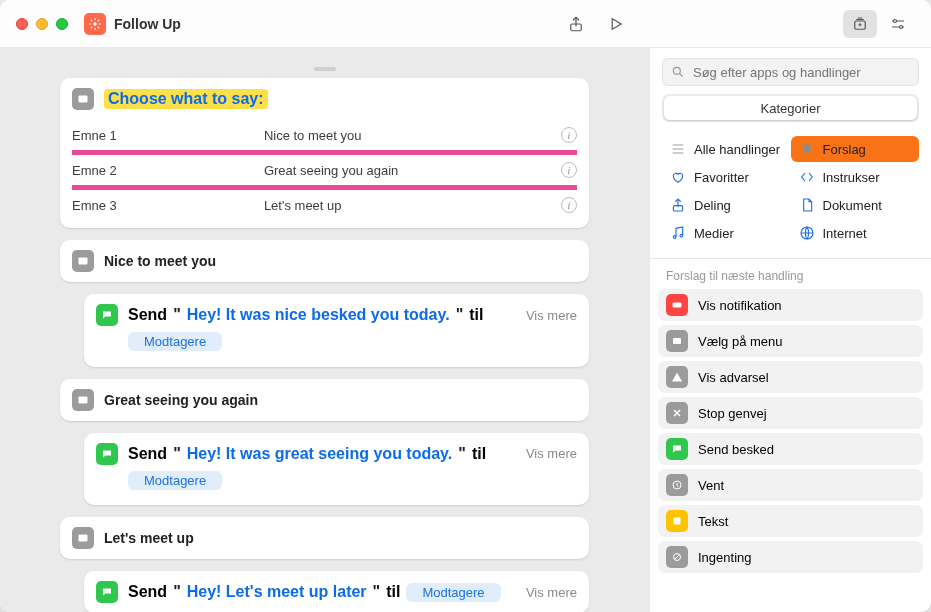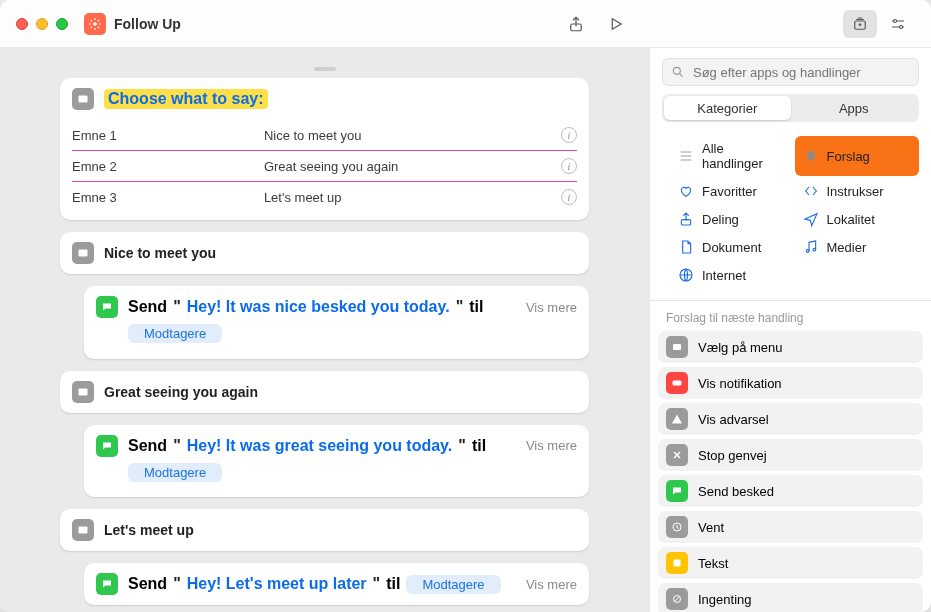--- a/index.html
+++ b/index.html
@@ -25,21 +25,21 @@
   .card { background: #fff; border-radius: 10px; margin-bottom: 12px; box-shadow: 0 1px 2px rgba(0,0,0,0.12); }
   .card-header { display:flex; align-items:center; padding: 10px 12px; gap:10px; }
   .card-header.group-hdr { border-bottom: none; }
   .card-icon { width:22px; height:22px; border-radius:5px; display:flex; align-items:center; justify-content:center;}
   .card-icon.grey { background:#9b9b9c;}
   .card-icon.green { background:#2fc74e;}
   .card-icon svg { width:12px; height:12px; fill:#fff;}
   .card-title { font-weight:600; font-size:14px; color:#222;}
   .token-blue { color:#0b6bea; font-weight:600; background:#fde047; border-radius:4px; padding:1px 4px;}
   .menu-rows { padding: 0 12px 8px 12px; }
-  .menu-row { display:flex; align-items:center; padding: 7px 0; border-bottom: 1px solid #ec4899; font-size:13px;}
+  .menu-row { display:flex; align-items:center; padding: 7px 0; border-bottom: 5px solid #ec4899; font-size:13px;}
   .menu-row:last-child{border-bottom:none;}
   .menu-row .col1 { width: 38%; color:#3c3c3c;}
   .menu-row .col2 { flex:1; color:#3c3c3c;}
   .info-icon { width:16px; height:16px; border-radius:50%; border:1px solid #bdbdbd; display:flex; align-items:center; justify-content:center; color:#888; font-size:10px; font-style:italic; font-family: Georgia, serif;}
   .nested { margin-left: 24px; }
   .send-card-body { padding: 0 12px 12px 44px; font-size:14px; color:#222; line-height:1.9;}
   .send-row { display:flex; align-items:center; gap:6px; flex-wrap:wrap;}
   .send-row .send-strong { font-weight:600;}
   .q { color:#222; font-weight:600;}
   .token-msg { color:#0b6bea; font-weight:700;}
@@ -48,21 +48,21 @@
   .sidebar { width: 281px; display:flex; flex-direction:column; min-height:0;}
   .sidebar-toolbar-btn svg { width:18px; height:18px; stroke:#555; fill:none; stroke-width:1.6;}
   .search-wrap { padding: 10px 12px 8px 12px;}
   .search { display:flex; align-items:center; gap:6px; height:28px; background:#f3f3f3; border:1px solid #e1e1e1; border-radius:6px; padding: 0 8px;}
   .search svg { width:14px;height:14px; stroke:#999; fill:none; stroke-width:2;}
   .search input { border:none; background:transparent; outline:none; font-size:13px; flex:1; color:#333;}
   .seg-wrap { padding: 0 12px 10px 12px;}
   .segmented { display:flex; background:#ececec; border-radius:7px; padding:2px;}
   .segmented button { flex:1; border:none; background:transparent; font-size:13px; height:24px; border-radius:6px; color:#333; cursor:pointer; font-family:inherit;}
   .segmented button.active { background:#fff; box-shadow:0 1px 2px rgba(0,0,0,0.15);}
-  .cat-grid { display:grid; grid-template-columns: 1fr 1fr; gap: 2px 0; padding: 4px 12px 12px 12px; margin-left: 8px;}
+  .cat-grid { display:grid; grid-template-columns: 1fr 1fr; gap: 2px 0; padding: 4px 12px 12px 12px;}
   .cat-item { display:flex; align-items:center; gap:8px; font-size:13px; padding:5px 8px; border-radius:6px; color:#222;}
   .cat-item.sel { background:#f97316;}
   .cat-item .ci-icon { width:16px; height:16px; display:flex; align-items:center; justify-content:center;}
   .cat-item .ci-icon svg{ width:16px; height:16px; stroke-width:1.7; fill:none;}
   .sidebar-divider { height:1px; background:#e5e5e5;}
   .sugg-header { padding: 10px 16px 6px 16px; font-size:12px; color:#999;}
   .sugg-list { padding: 0 8px 8px 8px; overflow-y:auto; flex:1;}
   .sugg-item { display:flex; align-items:center; gap:10px; padding:5px 8px; border-radius:7px; font-size:13px; background:#f2f2f2; margin-bottom:4px;}
   .sugg-icon { width:22px; height:22px; border-radius:5px; display:flex; align-items:center; justify-content:center;}
   .sugg-icon svg { width:12px; height:12px; fill:#fff;}
@@ -272,21 +272,20 @@
           <svg viewBox="0 0 24 24">
               <circle cx="10" cy="10" r="6"></circle>
               <line x1="15" y1="15" x2="20" y2="20"></line>
             </svg>
           <input type="text" placeholder="Søg efter apps og handlinger" style="">
         </div>
       </div>
       <div class="seg-wrap">
         <div class="segmented">
           <button class="active">Kategorier</button>
-          <button>Apps</button>
         </div>
       </div>
       <div class="cat-grid">
         <div class="cat-item">
           <span class="ci-icon">
               <svg viewBox="0 0 24 24" stroke="#a8a8aa">
                 <line x1="4" y1="6" x2="20" y2="6"></line>
                 <line x1="4" y1="12" x2="20" y2="12"></line>
                 <line x1="4" y1="18" x2="20" y2="18"></line>
               </svg>
@@ -322,28 +321,20 @@
               <svg viewBox="0 0 24 24" stroke="#1f6fe3">
                 <path d="M12 3v12M8 7l4-4 4 4"></path>
                 <rect x="5" y="13" width="14" height="8" rx="2"></rect>
               </svg>
             </span>
           <span>Deling</span>
         </div>
         <div class="cat-item">
           <span class="ci-icon">
               <svg viewBox="0 0 24 24" stroke="#1f6fe3">
-                <path d="M3 12l18-8-8 18-2-8z"></path>
-              </svg>
-            </span>
-          <span>Lokalitet</span>
-        </div>
-        <div class="cat-item">
-          <span class="ci-icon">
-              <svg viewBox="0 0 24 24" stroke="#1f6fe3">
                 <path d="M7 3h8l4 4v14H7z"></path>
                 <path d="M15 3v4h4"></path>
               </svg>
             </span>
           <span>Dokument</span>
         </div>
         <div class="cat-item">
           <span class="ci-icon">
               <svg viewBox="0 0 24 24" stroke="#1f6fe3">
                 <path d="M9 18V5l10-2v13"></path>
@@ -360,38 +351,38 @@
                 <path d="M3 12h18M12 3c3 3 3 15 0 18M12 3c-3 3-3 15 0 18"></path>
               </svg>
             </span>
           <span>Internet</span>
         </div>
       </div>
       <div class="sidebar-divider"></div>
       <div class="sugg-header">Forslag til næste handling</div>
       <div class="sugg-list">
         <div class="sugg-item">
+          <div class="sugg-icon" style="background:#ff4541">
+              <svg viewBox="0 0 24 24">
+                <rect x="3" y="7" width="18" height="10" rx="3" fill="#fff"></rect>
+              </svg>
+            </div>
+          <span>Vis notifikation</span>
+        </div>
+        <div class="sugg-item">
           <div class="sugg-icon" style="background:#9b9b9c">
               <svg viewBox="0 0 24 24">
                 <rect x="4" y="6" width="16" height="12" rx="2"></rect>
                 <rect x="7" y="9" width="10" height="1.5" fill="#fff"></rect>
                 <rect x="7" y="13" width="10" height="1.5" fill="#fff"></rect>
               </svg>
             </div>
           <span>Vælg på menu</span>
         </div>
         <div class="sugg-item">
-          <div class="sugg-icon" style="background:#ff4541">
-              <svg viewBox="0 0 24 24">
-                <rect x="3" y="7" width="18" height="10" rx="3" fill="#fff"></rect>
-              </svg>
-            </div>
-          <span>Vis notifikation</span>
-        </div>
-        <div class="sugg-item">
           <div class="sugg-icon" style="background:#9b9b9c">
               <svg viewBox="0 0 24 24">
                 <path d="M12 3l10 18H2z" fill="#fff"></path>
               </svg>
             </div>
           <span>Vis advarsel</span>
         </div>
         <div class="sugg-item">
           <div class="sugg-icon" style="background:#9b9b9c">
               <svg viewBox="0 0 24 24">

